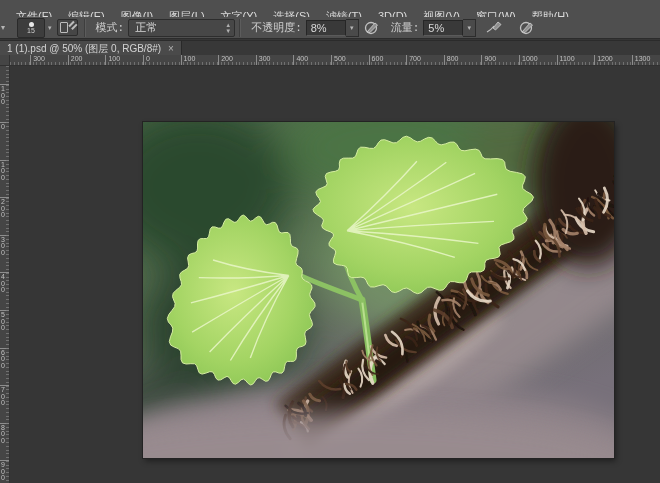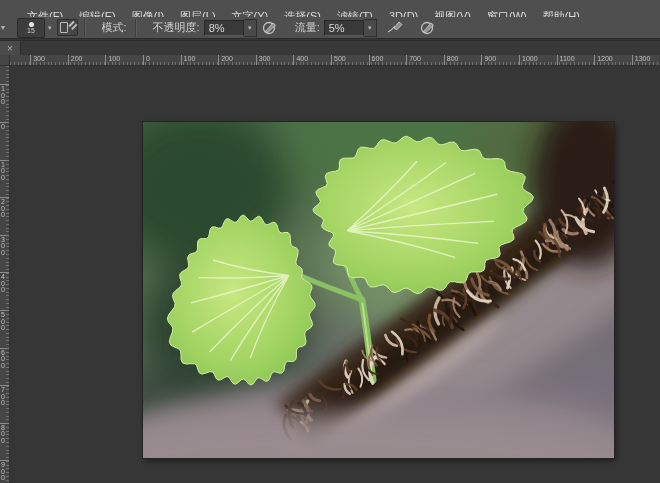--- a/index.html
+++ b/index.html
@@ -5,21 +5,21 @@
   html,body{margin:0;padding:0;}
   body{
     width:660px;height:483px;overflow:hidden;position:relative;
     background:#363636;font-family:"Liberation Sans",sans-serif;
     -webkit-font-smoothing:antialiased;
   }
   
   .menubar{
     position:absolute;left:0;top:0;width:660px;height:32px;
     background:#4f4f4f;border-bottom:1px solid #393939;
-    display:flex;align-items:center;padding-left:19px;box-sizing:border-box;
+    display:flex;align-items:center;padding-left:8px;box-sizing:border-box;
     font-size:11px;color:#dcdcdc;white-space:nowrap;
   }
   .menu-item{padding:0 8px;height:16px;line-height:16px;}
   
   .optionsbar{
     position:absolute;left:0;top:17px;width:660px;height:22px;
     background:#4f4f4f;border-bottom:1px solid #2c2c2c;
     display:flex;align-items:center;box-sizing:border-box;
     font-size:11px;color:#cfcfcf;white-space:nowrap;
   }
@@ -32,21 +32,21 @@
   }
   .brush-dot{width:5px;height:5px;border-radius:50%;background:#e8e8e8;}
   .brush-size{font-size:7px;color:#cfcfcf;line-height:7px;}
   .mini-arrow{font-size:7px;color:#b5b5b5;padding:0 3px;}
   .panel-icon{width:19px;height:15px;margin:0 2px;position:relative;
     background:#464646;border:1px solid #2c2c2c;border-radius:2px;}
   .panel-icon::before{content:"";position:absolute;left:2px;top:2px;width:6px;height:9px;
     border:1px solid #bdbdbd;border-radius:1px;}
   .panel-icon::after{content:"";position:absolute;right:2px;top:3px;width:7px;height:2px;
     background:#bdbdbd;transform:rotate(-45deg);box-shadow:0 4px 0 #bdbdbd;}
-  .ob-label{margin:0 4px 0 12px;color:#cfcfcf;}
+  .ob-label{margin:0 4px 0 6px;color:#cfcfcf;font-family:Liberation Mono, monospace;}
   .combo{
     display:flex;align-items:center;justify-content:space-between;
     width:96px;height:16px;background:#474747;border:1px solid #2d2d2d;
     border-radius:2px;padding:0 3px 0 6px;color:#d8d8d8;
   }
   .combo .updown{font-size:6px;line-height:6px;color:#b0b0b0;text-align:center;}
   .field{
     min-width:30px;height:14px;line-height:14px;background:#393939;
     border:1px solid #262626;border-bottom-color:#5a5a5a;
     padding:0 4px;color:#d8d8d8;text-align:left;
@@ -126,20 +126,24 @@
 <div class="optionsbar">
   <div class="ob-frag-arrow">▾</div>
   <div class="brush-chip">
     <div class="brush-dot"></div>
     <div class="brush-size">15</div>
   </div>
   <div class="mini-arrow">▾</div>
   <div class="panel-icon"></div>
   <div class="sep"></div>
   <span class="ob-label">模式:</span>
+  <div class="combo">
+    <span>正常</span>
+    <span class="updown">▲<br>▼</span>
+  </div>
   <div class="sep"></div>
   <span class="ob-label">不透明度:</span>
   <div class="field">8%</div>
   <div class="drop-btn">▾</div>
   <div class="ob-icon">
     <svg width="18" height="15" viewBox="0 0 18 15">
       <circle cx="8" cy="8" r="5.5" fill="none" stroke="#c2c2c2" stroke-width="1.3"></circle>
       <path d="M4,12 L12,3 L14.5,5 L7,12.5 Z" fill="#8f8f8f" stroke="#d2d2d2" stroke-width="0.8"></path>
     </svg>
   </div>
@@ -155,20 +159,21 @@
   <div class="ob-icon" style="margin-left:10px;">
     <svg width="18" height="15" viewBox="0 0 18 15">
       <circle cx="8" cy="8" r="5.5" fill="none" stroke="#c2c2c2" stroke-width="1.3"></circle>
       <path d="M4,12 L12,3 L14.5,5 L7,12.5 Z" fill="#8f8f8f" stroke="#d2d2d2" stroke-width="0.8"></path>
     </svg>
   </div>
 </div>
 
 <div class="tabbar">
   <div class="tab">
+    <span>1 (1).psd @ 50% (图层 0, RGB/8#)</span>
     <span class="tab-close">×</span>
   </div>
 </div>
 
 <div class="ruler-corner"></div>
 <div class="ruler-h" id="rulerH">
     <div class="lbl-h" style="left: -4.4px;">400</div>
     <div class="tick-h" style="left: 30.2px;"></div>
     <div class="lbl-h" style="left: 33.2px;">300</div>
     <div class="tick-h" style="left: 67.8px;"></div>

